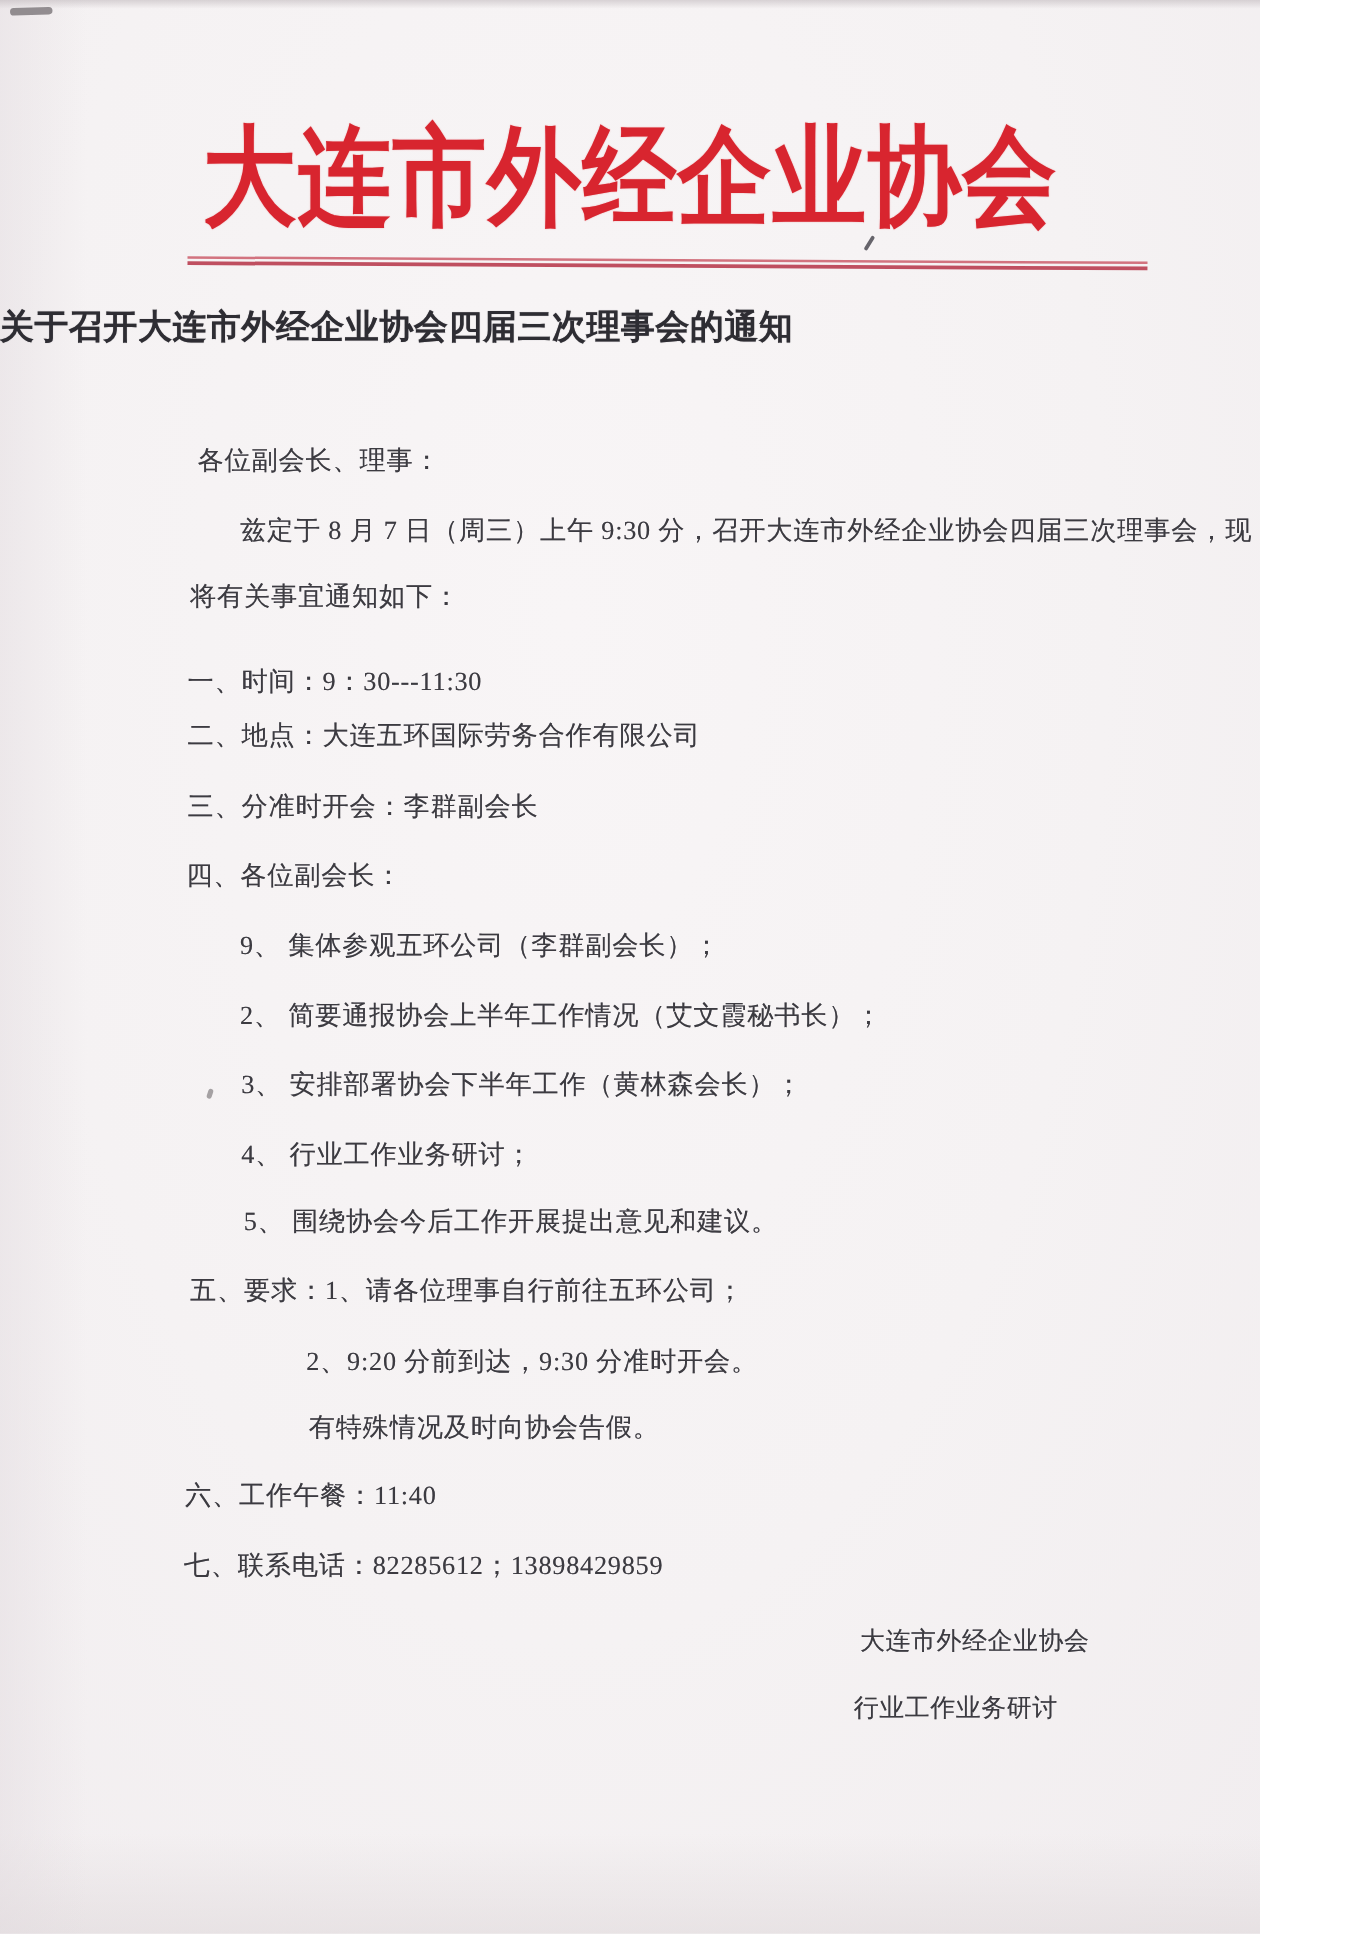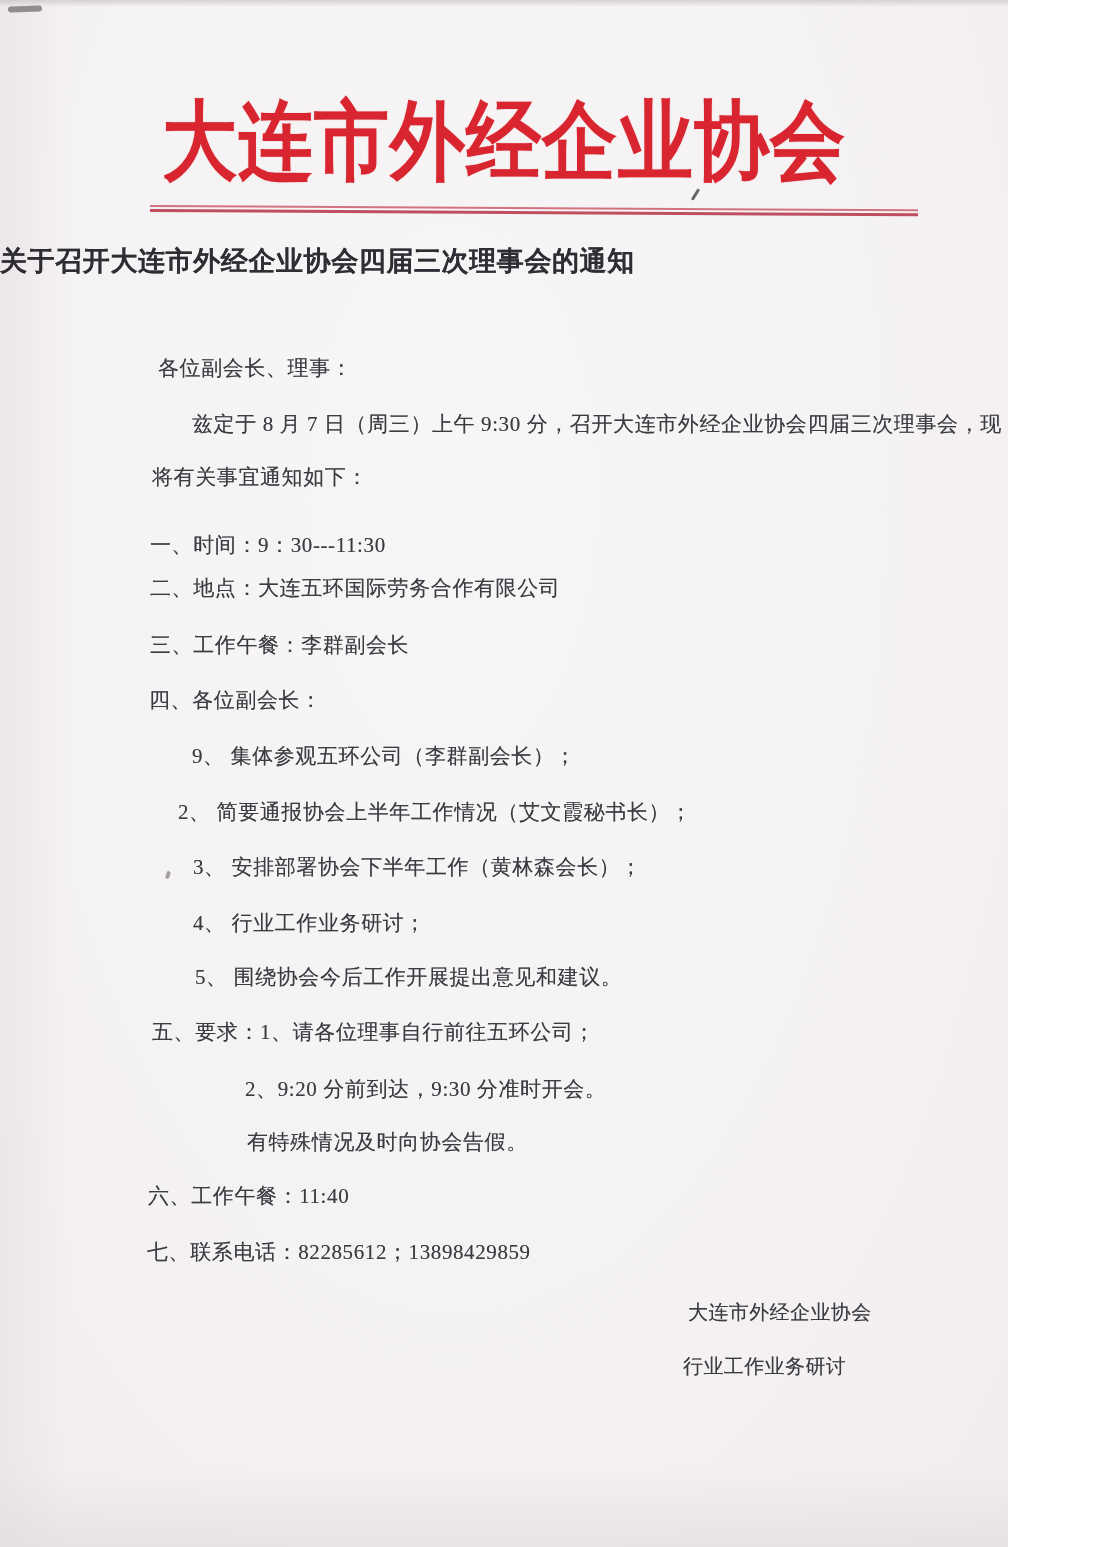--- a/index.html
+++ b/index.html
@@ -72,21 +72,21 @@
     white-space: nowrap;
   }
   .l0  { left: 158px; top: 354px; }
   .l1  { left: 192px; top: 410px; }
   .l2  { left: 152px; top: 463px; }
   .l3  { left: 150px; top: 531px; }
   .l4  { left: 150px; top: 574px; }
   .l5  { left: 150px; top: 631px; }
   .l6  { left: 149px; top: 686px; }
   .l7  { left: 192px; top: 742px; }
-  .l8  { left: 178px; top: 798px; }
+  .l8  { left: 192px; top: 798px; }
   .l9  { left: 193px; top: 853px; }
   .l10 { left: 193px; top: 909px; }
   .l11 { left: 195px; top: 963px; }
   .l12 { left: 152px; top: 1018px; }
   .l13 { left: 245px; top: 1075px; }
   .l14 { left: 247px; top: 1128px; }
   .l15 { left: 148px; top: 1182px; }
   .l16 { left: 147px; top: 1238px; }
   .sig-org  { left: 688px; top: 1299px; font-size: 20px; letter-spacing: 0.4px; }
   .sig-date { left: 683px; top: 1353px; font-size: 20px; letter-spacing: 0.4px; }
@@ -135,21 +135,21 @@
     <div class="bottom-rule"></div>
   </div>
 
   <h2 class="subtitle">关于召开大连市外经企业协会四届三次理事会的通知</h2>
 
   <div class="bl l0">各位副会长、理事：</div>
   <div class="bl l1">兹定于 8 月 7 日（周三）上午 9:30 分，召开大连市外经企业协会四届三次理事会，现</div>
   <div class="bl l2">将有关事宜通知如下：</div>
   <div class="bl l3">一、时间：9：30---11:30</div>
   <div class="bl l4">二、地点：大连五环国际劳务合作有限公司</div>
-  <div class="bl l5">三、工作午餐：李群副会长</div>
+  <div class="bl l5">三、分准时开会：李群副会长</div>
   <div class="bl l6">四、各位副会长：</div>
   <div class="bl l7">9、 集体参观五环公司（李群副会长）；</div>
   <div class="bl l8">2、 简要通报协会上半年工作情况（艾文霞秘书长）；</div>
   <div class="bl l9">3、 安排部署协会下半年工作（黄林森会长）；</div>
   <div class="bl l10">4、 行业工作业务研讨；</div>
   <div class="bl l11">5、 围绕协会今后工作开展提出意见和建议。</div>
   <div class="bl l12">五、要求：1、请各位理事自行前往五环公司；</div>
   <div class="bl l13">2、9:20 分前到达，9:30 分准时开会。</div>
   <div class="bl l14">有特殊情况及时向协会告假。</div>
   <div class="bl l15">六、工作午餐：11:40</div>

